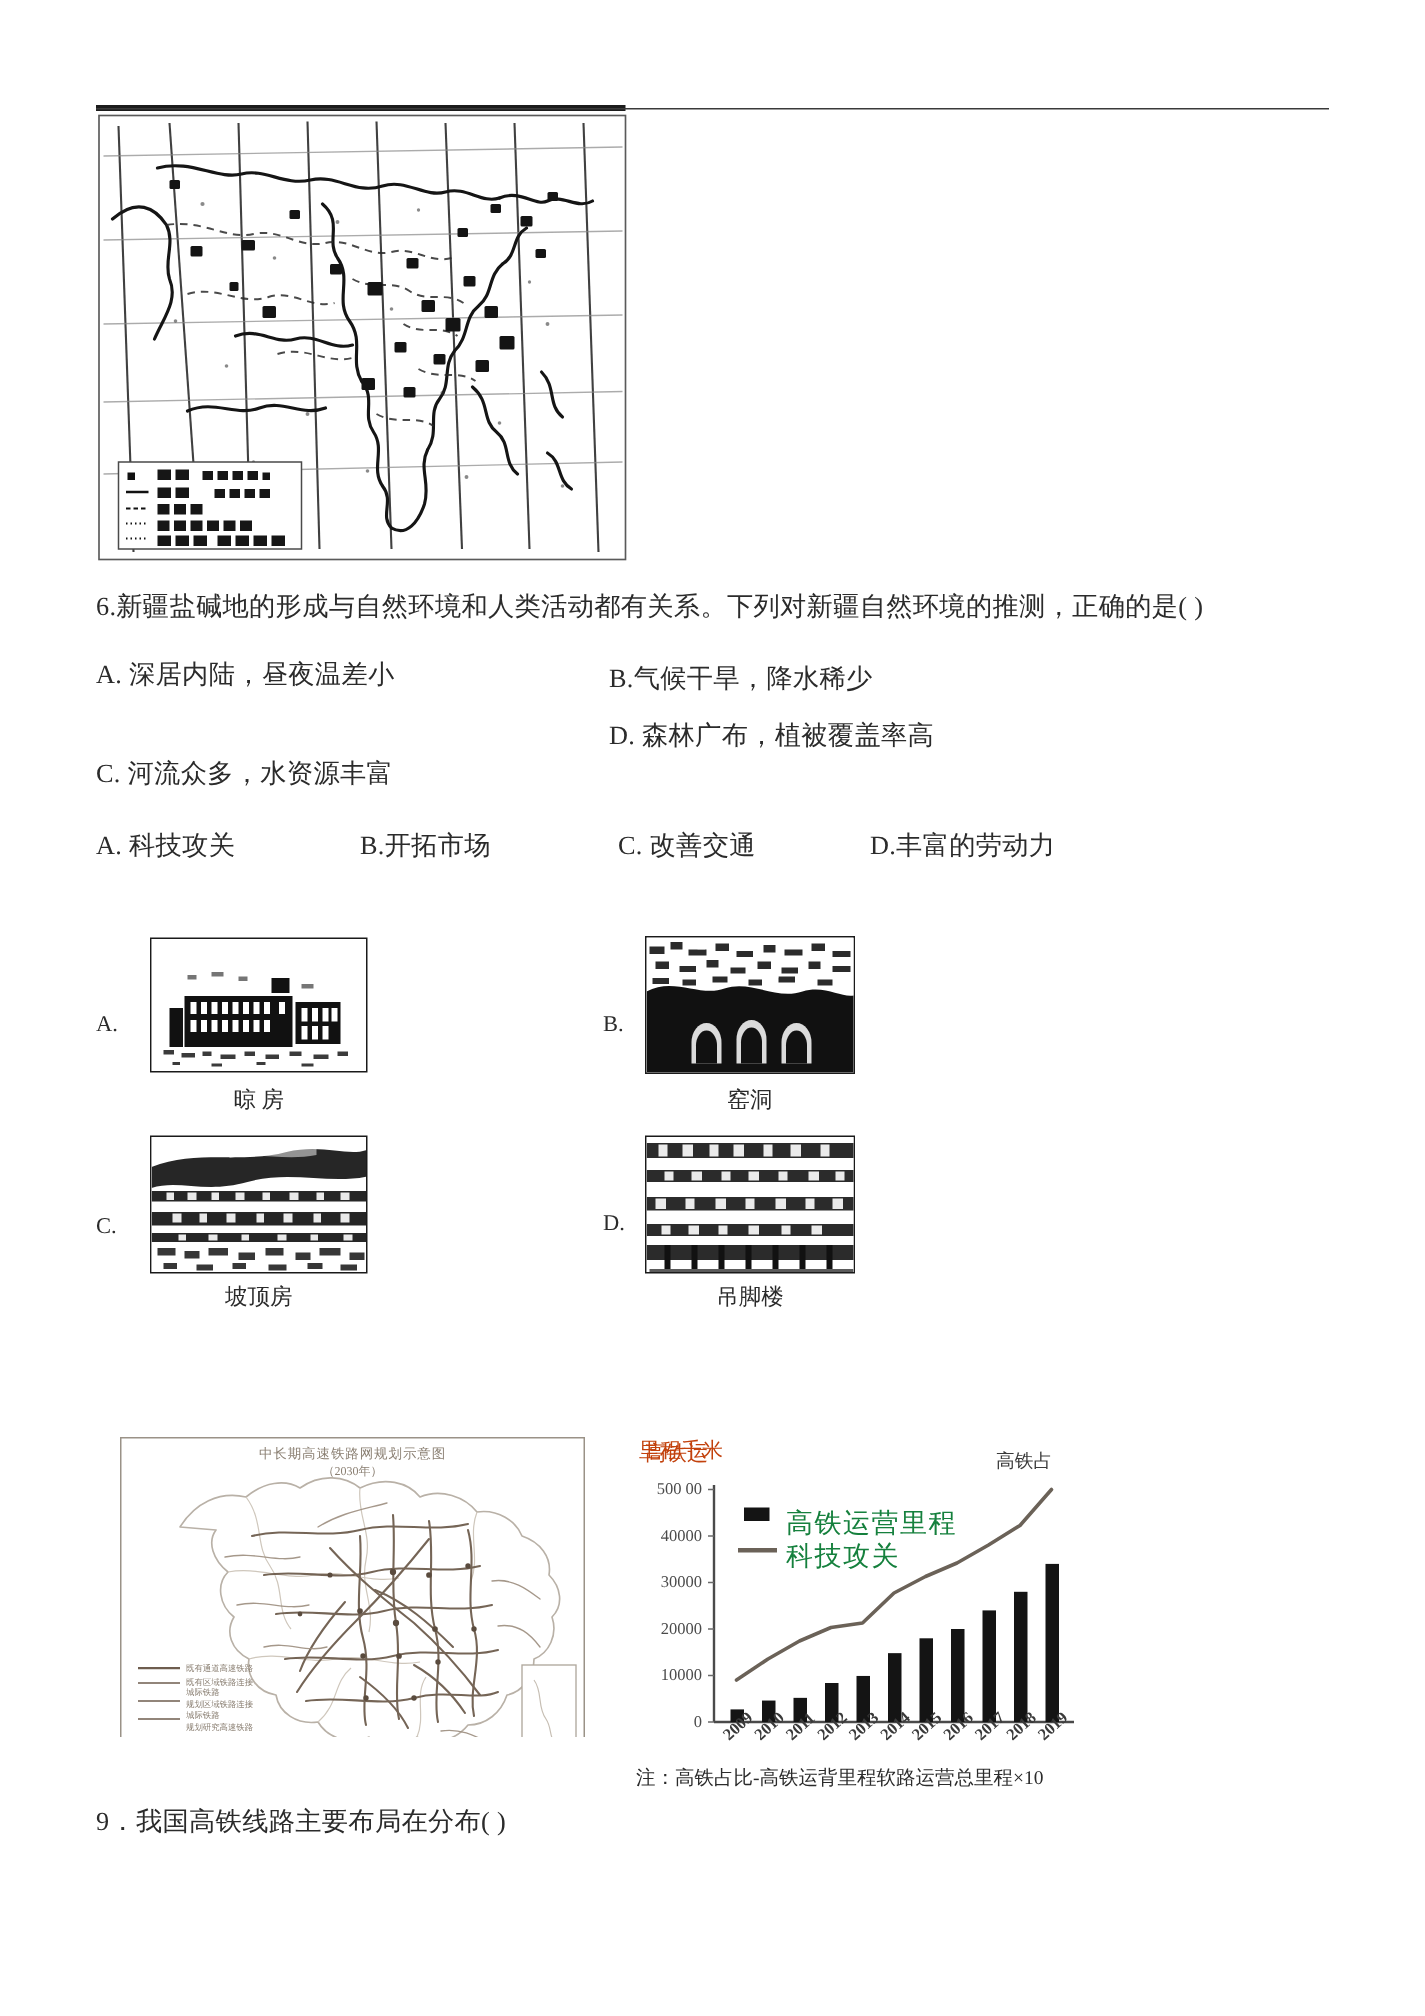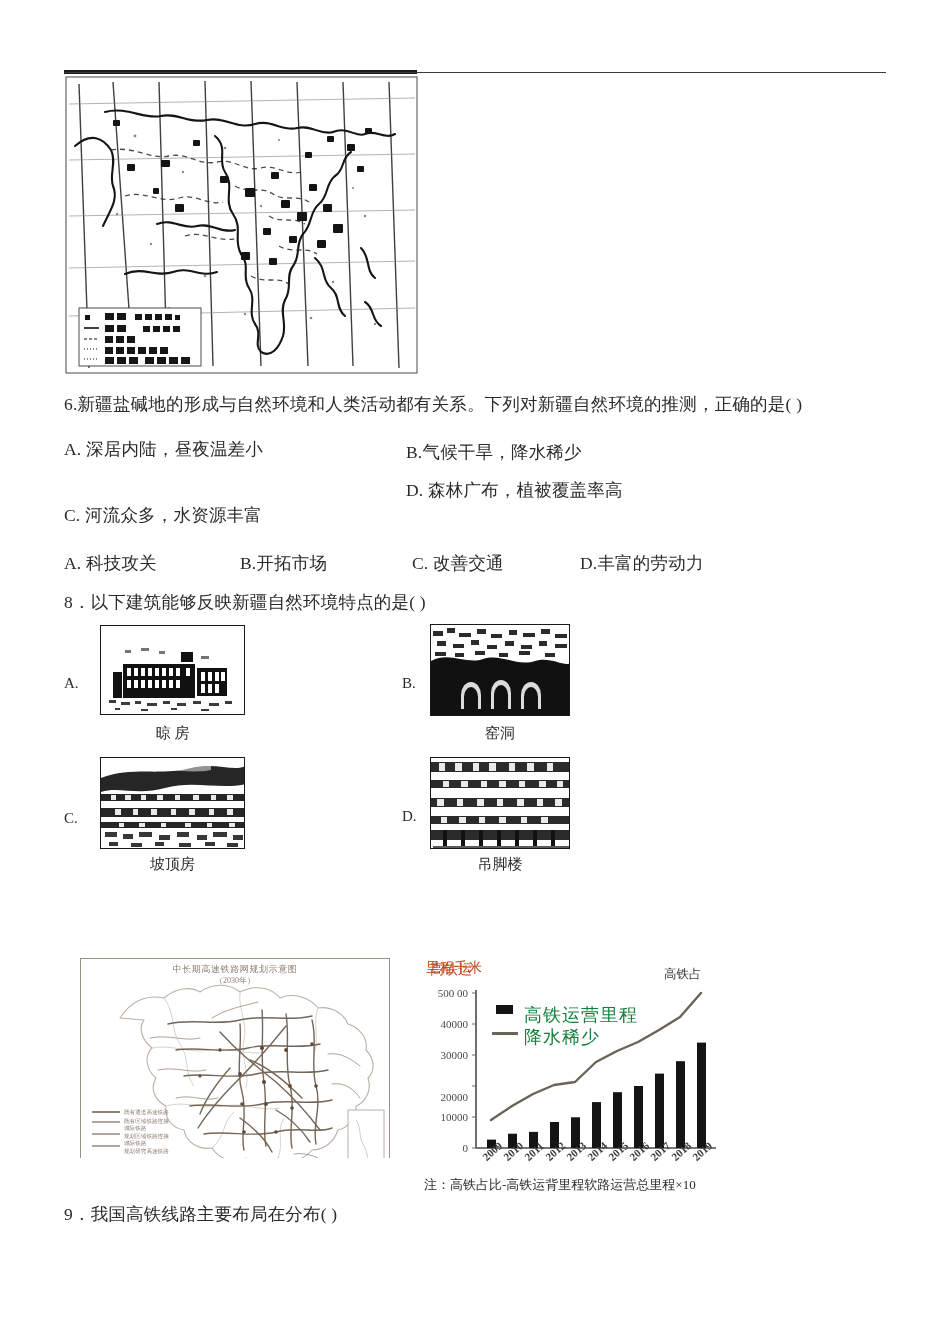--- a/index.html
+++ b/index.html
@@ -277,21 +277,20 @@
   <div class="qline" style="left:64px; top:441px;">A. 深居内陆，昼夜温差小</div>
   <div class="qline" style="left:406px; top:444px;">B.气候干旱，降水稀少</div>
   <div class="qline" style="left:64px; top:479px;margin-top:28px;">C. 河流众多，水资源丰富</div>
   <div class="qline" style="left:406px; top:482px;">D. 森林广布，植被覆盖率高</div>
 
   <div class="qline" style="left:64px; top:555px;">A. 科技攻关</div>
   <div class="qline" style="left:240px; top:555px;">B.开拓市场</div>
   <div class="qline" style="left:412px; top:555px;">C. 改善交通</div>
   <div class="qline" style="left:580px; top:555px;">D.丰富的劳动力</div>
 
-  <div class="qline qnum" style="left:64px; top:594px;">8．以下建筑能够反映新疆自然环境特点的是(    )</div>
 
   <div class="optlabel" style="left:64px; top:675px;">A.</div>
   <div class="photo" style="left:100px; top:625px; width:145px; height:90px;">
     <svg width="145" height="90" viewBox="0 0 145 90">
       <rect width="145" height="90" fill="#fff"></rect>
 
       <g fill="#111">
         <rect x="22" y="38" width="72" height="34"></rect>
         <rect x="96" y="42" width="30" height="28"></rect>
         <rect x="12" y="46" width="9" height="26"></rect>
@@ -659,29 +658,29 @@
         <rect x="235" y="113.6" width="9" height="74.4"></rect>
         <rect x="256" y="101.2" width="9" height="86.8"></rect>
         <rect x="277" y="82.6" width="9" height="105.4"></rect>
       </g>
 
       <polyline points="71,160 92,146 113,134 134,125 155,122 176,102 197,91 218,82 239,70 260,57 281,33" fill="none" stroke="#6b6258" stroke-width="2.4" stroke-linejoin="round" stroke-linecap="round"></polyline>
     </svg>
 
     <div class="ytick" style="left:0px; top:182px; width:48px;">0</div>
     <div class="ytick" style="left:0px; top:151px; width:48px;">10000</div>
-    <div class="ytick" style="left:0px; top:120px; width:48px;margin-top:11px;">20000</div>
+    <div class="ytick" style="left:0px; top:120px; width:48px;">20000</div>
     <div class="ytick" style="left:0px; top:89px; width:48px;">30000</div>
     <div class="ytick" style="left:0px; top:58px; width:48px;">40000</div>
     <div class="ytick" style="left:0px; top:27px; width:48px;">500 00</div>
 
     <div class="legend-swatch" style="left:76px; top:45px; width:17px; height:9px;"></div>
     <div class="legend-txt" style="left:104px; top:43px;">高铁运营里程</div>
     <div class="legend-line" style="left:72px; top:72px; width:26px;"></div>
-    <div class="legend-txt" style="left:104px; top:65px;">降水稀少</div>
+    <div class="legend-txt" style="left:104px; top:65px;">科技攻关</div>
 
     <div class="xtick" style="left:60px; top:194px;">2009</div>
     <div class="xtick" style="left:81px; top:194px;">2010</div>
     <div class="xtick" style="left:102px; top:194px;">2011</div>
     <div class="xtick" style="left:123px; top:194px;">2012</div>
     <div class="xtick" style="left:144px; top:194px;">2013</div>
     <div class="xtick" style="left:165px; top:194px;">2014</div>
     <div class="xtick" style="left:186px; top:194px;">2015</div>
     <div class="xtick" style="left:207px; top:194px;">2016</div>
     <div class="xtick" style="left:228px; top:194px;">2017</div>

